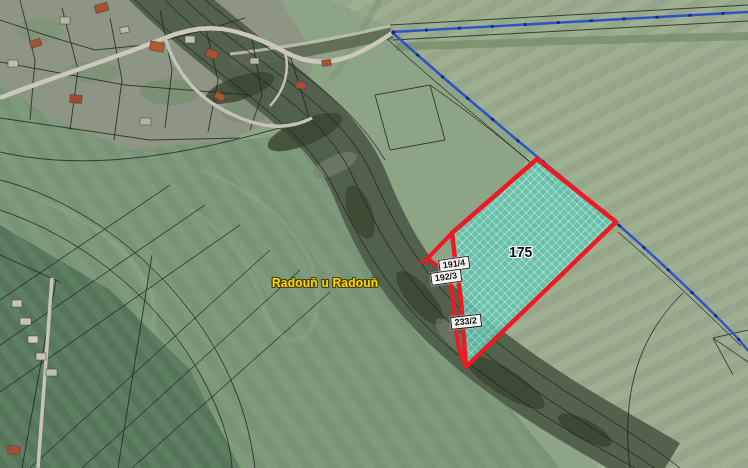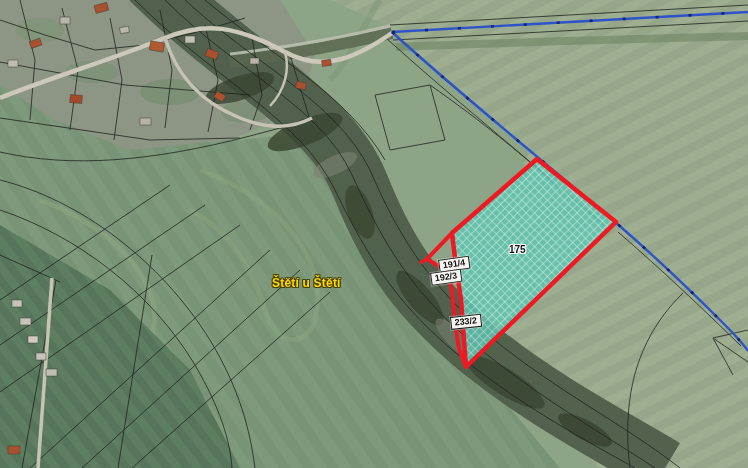--- a/index.html
+++ b/index.html
@@ -24,21 +24,21 @@
     font-weight:bold;
     line-height:11px;
     padding:0 3px;
     transform-origin:left top;
     box-shadow:0 0 0 1px rgba(255,255,255,.25);
   }
   .rot-8{transform:rotate(-8deg);}
   .rot-6{transform:rotate(-6deg);}
   .parcel-number{
     color:#101010;
-    font-size:10px;
+    font-size:14px;
     font-weight:bold;
     text-shadow:-1px 0 0 #fff,1px 0 0 #fff,0 -1px 0 #fff,0 1px 0 #fff,
                 -1px -1px 0 #fff,1px 1px 0 #fff,-1px 1px 0 #fff,1px -1px 0 #fff;
   }
   .place-name{
     color:#ffd800;
     font-size:12px;
     font-weight:bold;
     letter-spacing:.2px;
     text-shadow:-1px 0 0 #4a4400,1px 0 0 #4a4400,0 -1px 0 #4a4400,0 1px 0 #4a4400,
@@ -189,21 +189,21 @@
       <path d="M392,32 C455,90 530,150 614,221 C658,259 696,296 722,322 C736,336 744,345 748,351" stroke="#15247a" stroke-width="2.6" stroke-dasharray="3 30"></path>
     </g>
 
     <g>
       <polygon points="537,159 616,222 466,367 461,300 455,258 452,233" fill="url(#hatch)" fill-opacity="0.82" stroke="#ec1a23" stroke-width="4.5" stroke-linejoin="round"></polygon>
       <path d="M452,233 L427,259 L440,267 L448,273 L452,292 L456,330 L459,349 L466,367" fill="none" stroke="#ec1a23" stroke-width="4" stroke-linejoin="round"></path>
       <path d="M427,259 L420,263" fill="none" stroke="#ec1a23" stroke-width="3.5"></path>
     </g>
   </svg>
 
-  <div class="overlay-label place-name" style="left:272px;top:276px;">Štětí u Štětí</div>
+  <div class="overlay-label place-name" style="left:272px;top:276px;">Radouň u Radouň</div>
 
   <div class="overlay-label parcel-number" style="left:509px;top:244px;">175</div>
 
   <div class="overlay-label parcel-box rot-8" style="left:438px;top:260px;">191/4</div>
 
   <div class="overlay-label parcel-box rot-8" style="left:430px;top:273px;">192/3</div>
 
   <div class="overlay-label parcel-box rot-6" style="left:450px;top:317px;">233/2</div>
 </div>
 

